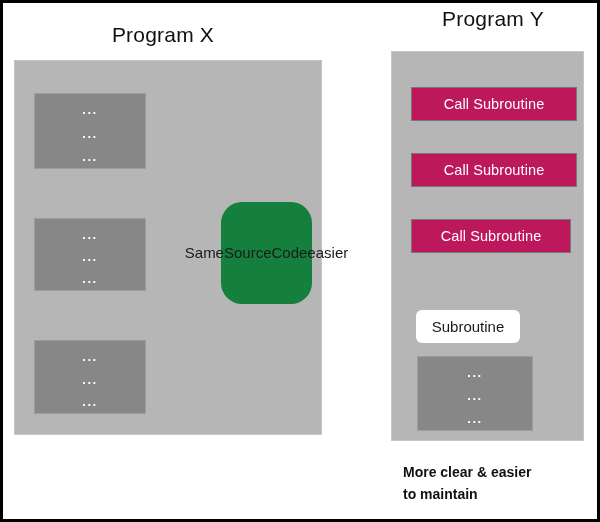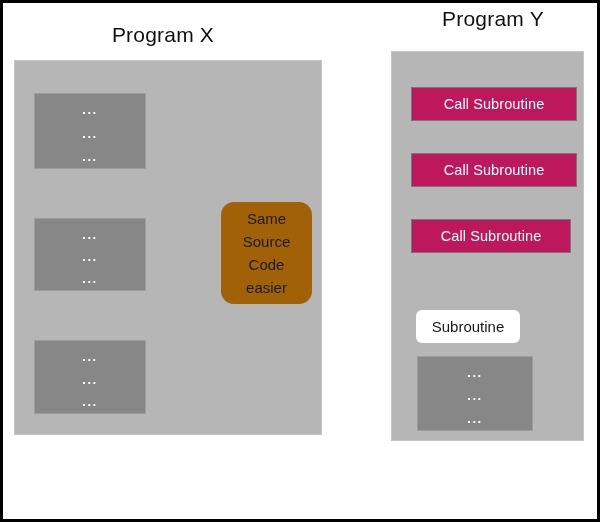--- a/index.html
+++ b/index.html
@@ -77,25 +77,24 @@
     pointer-events: none;
   }
 
   
   #callout {
     position: absolute;
     left: 218px;
     top: 199px;
     width: 91px;
     height: 102px;
-    background: #a16207;
-    border-radius: 13px;
-    box-sizing: border-box;
-    display: flex;
-    flex-direction: column;
+    background: #15803d;
+    border-radius: 21px;
+    box-sizing: border-box;
+    display: flex;
     align-items: center;
     justify-content: center;
     font-family: "Liberation Sans", sans-serif;
     font-size: 15px;
     color: #1a1a1a;
     line-height: 1.55;
   }
 
   
   .call-bar {
@@ -197,14 +196,18 @@
   <div class="call-bar" id="call-3">Call Subroutine</div>
 
   <div id="subroutine-box">Subroutine</div>
 
   <div class="code-block" id="block-y1">
     <span class="dots">...</span>
     <span class="dots">...</span>
     <span class="dots">...</span>
   </div>
 
+  <div id="caption">
+    <div>More clear &amp; easier</div>
+    <div>to maintain</div>
+  </div>
 
 </div>
 
 </body></html>

